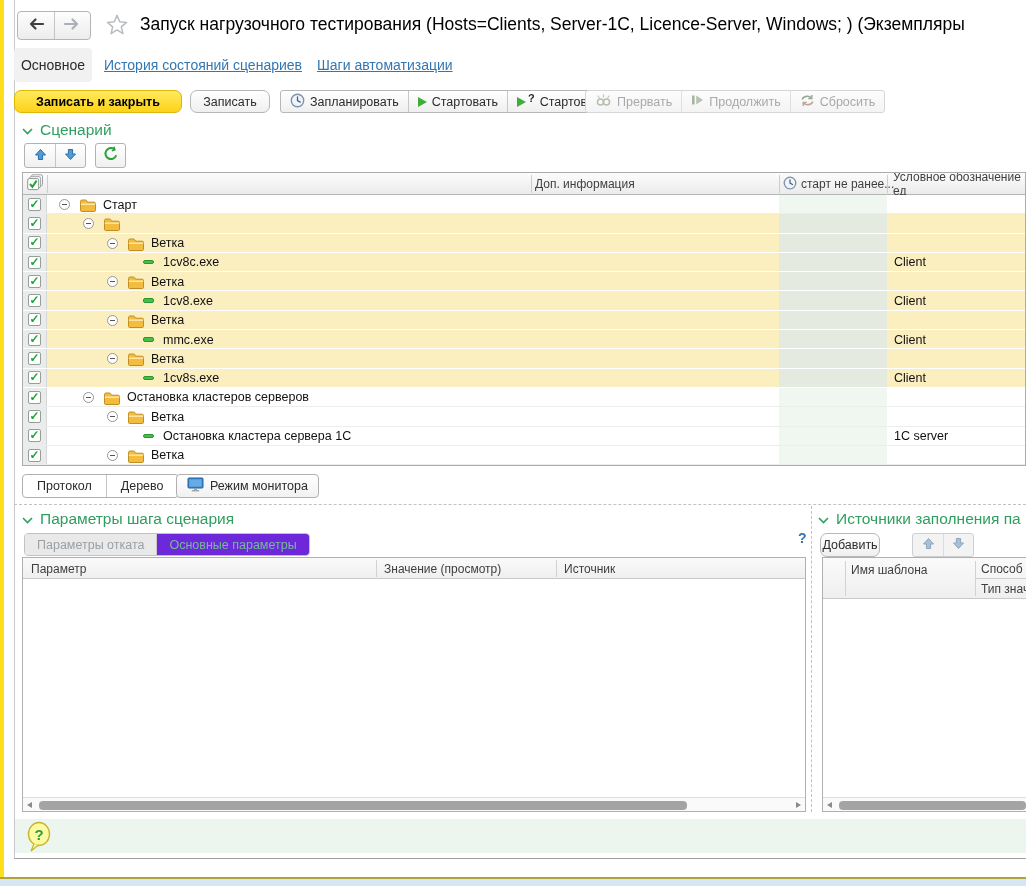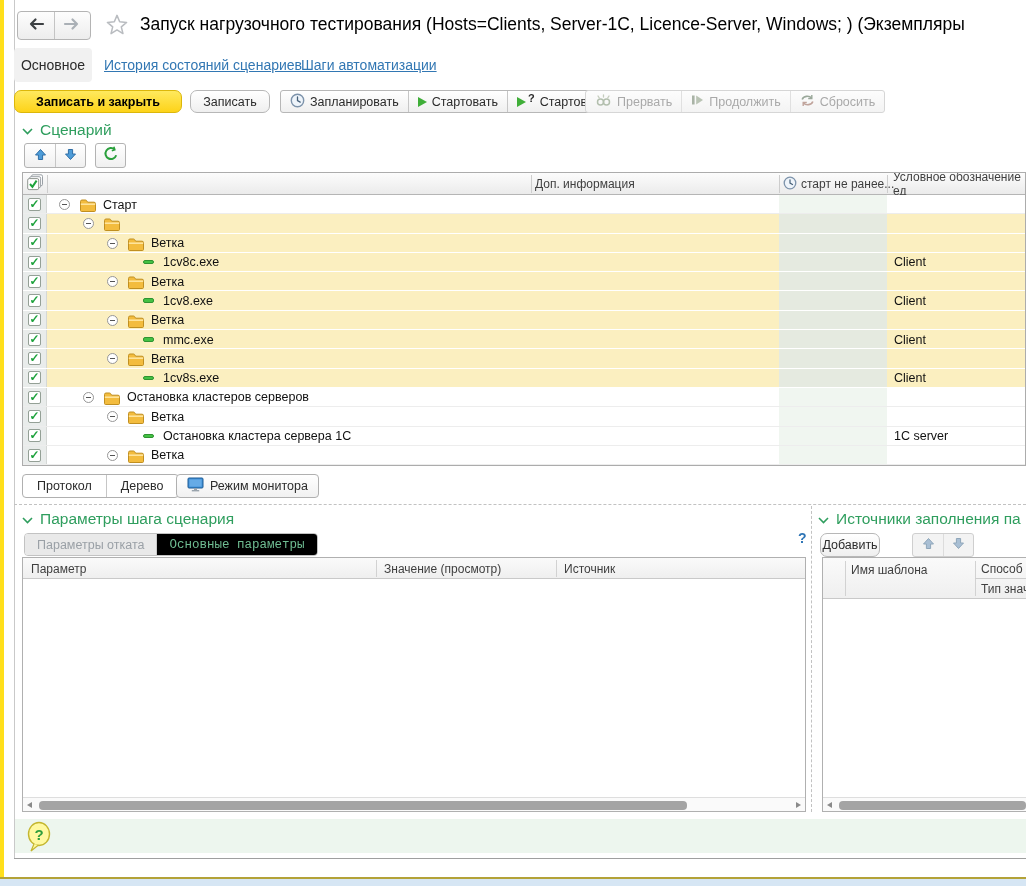--- a/index.html
+++ b/index.html
@@ -18,21 +18,21 @@
   #nav-group { left:17px; top:11px; width:74px; height:29px; border:1px solid #b4b4b4; border-radius:4px; background:linear-gradient(#fdfdfd,#ededed); display:flex; }
   #nav-group .half { flex:1; display:flex; align-items:center; justify-content:center; }
   #nav-group .half + .half { border-left:1px solid #c4c4c4; }
   #fav-star { left:105px; top:13px; }
   #page-title { left:140px; top:11px; width:886px; height:26px; font-size:17.5px; color:#000; white-space:nowrap; overflow:hidden; line-height:26px; }
 
   
   #tab-main { left:14px; top:48px; width:78px; height:34px; background:#f1f1f1; border-radius:4px; font-size:14px; color:#2b2b2b; display:flex; align-items:center; justify-content:center; }
   .nav-link { top:57px; font-size:14px; color:#3277b3; text-decoration:underline; white-space:nowrap; cursor:pointer; }
   #tab-history { left:104px; }
-  #tab-automation { left:301px; }
+  #tab-automation { left:301px;padding-left:16px; }
 
   
   .btn { height:23px; border:1px solid #b7b7b7; border-radius:7px; background:linear-gradient(#ffffff,#efefef); font-size:12.5px; color:#2b2b2b; display:inline-flex; align-items:center; justify-content:center; gap:5px; padding:0 10px; white-space:nowrap; }
   #btn-save-close { left:14px; top:90px; width:168px; background:linear-gradient(#ffe95e,#fdd319); border-color:#dcb70a; font-weight:bold; color:#000; }
   #btn-save { left:190px; top:90px; width:80px; }
   .btn-group { top:90px; height:23px; border:1px solid #b7b7b7; border-radius:3px; background:linear-gradient(#ffffff,#efefef); display:flex; }
   .btn-group .gbtn { display:flex; align-items:center; gap:5px; padding:0 9px; font-size:12.5px; color:#2b2b2b; white-space:nowrap; }
   .btn-group .gbtn + .gbtn { border-left:1px solid #c6c6c6; }
   #group-start { left:280px; }
   #group-control { left:585px; border-color:#d6d6d6; background:linear-gradient(#fdfdfd,#f3f3f3); }
@@ -84,21 +84,21 @@
   #btn-monitor { left:176px; top:474px; height:24px; border:1px solid #b0b0b0; border-radius:4px; background:linear-gradient(#fff,#f1f1f1); display:inline-flex; align-items:center; gap:6px; padding:0 10px; font-size:12.5px; color:#2b2b2b; }
 
   .dash-h { left:14px; top:504px; width:1012px; height:0; border-top:1px dashed #c2c2c2; }
   .dash-v { left:811px; top:506px; width:0; height:306px; border-left:1px dashed #c2c2c2; }
 
   
   #params-title { left:22px; top:510px; }
   #params-tabs { left:24px; top:533px; height:23px; border:1px solid #c2c2c2; border-radius:4px; display:flex; overflow:hidden; }
   #params-tabs .ptab { padding:0 12px; display:flex; align-items:center; font-size:12.5px; white-space:nowrap; }
   #ptab-rollback { background:#e9e9e9; color:#9aa0a6; border-right:1px solid #c9c9c9; }
-  #ptab-main { background:#000000; color:#6fbd92;font-family:Liberation Mono, monospace; }
+  #ptab-main { background:#6d28d9; color:#6fbd92; }
   #params-help { left:798px; top:530px; font-size:14px; font-weight:bold; color:#2e75b6; }
   #params-table { left:22px; top:557px; width:784px; height:255px; border:1px solid #b0b0b0; background:#fff; }
   #params-table .phead { position:relative; height:21px; background:linear-gradient(#fafafa,#efefef); border-bottom:1px solid #c9c9c9; font-size:12px; color:#3f3f3f; }
   #params-table .phcell { position:absolute; top:0; height:21px; display:flex; align-items:center; }
   .pvsep { position:absolute; top:2px; height:17px; width:1px; background:#d2d2d2; }
 
   
   .hscroll { position:absolute; height:14px; background:#fafafa; border-top:1px solid #dedede; }
   .hs-thumb { position:absolute; top:2.5px; height:9px; background:#a4a4a4; border-radius:4px; }
   .hs-arrow { position:absolute; top:4px; width:0; height:0; }

